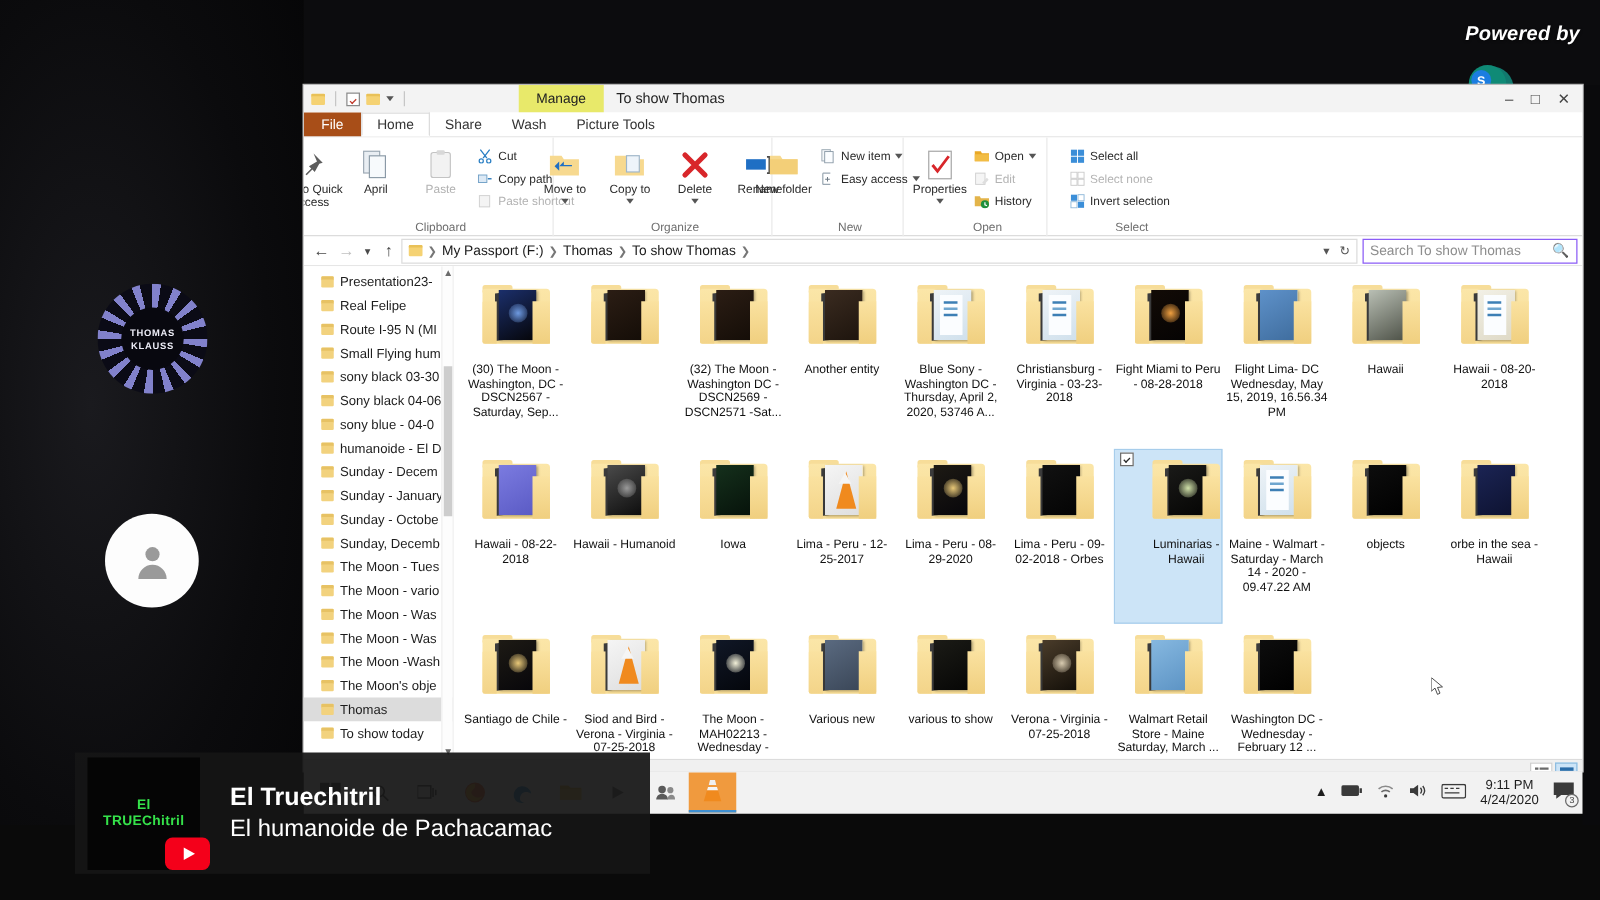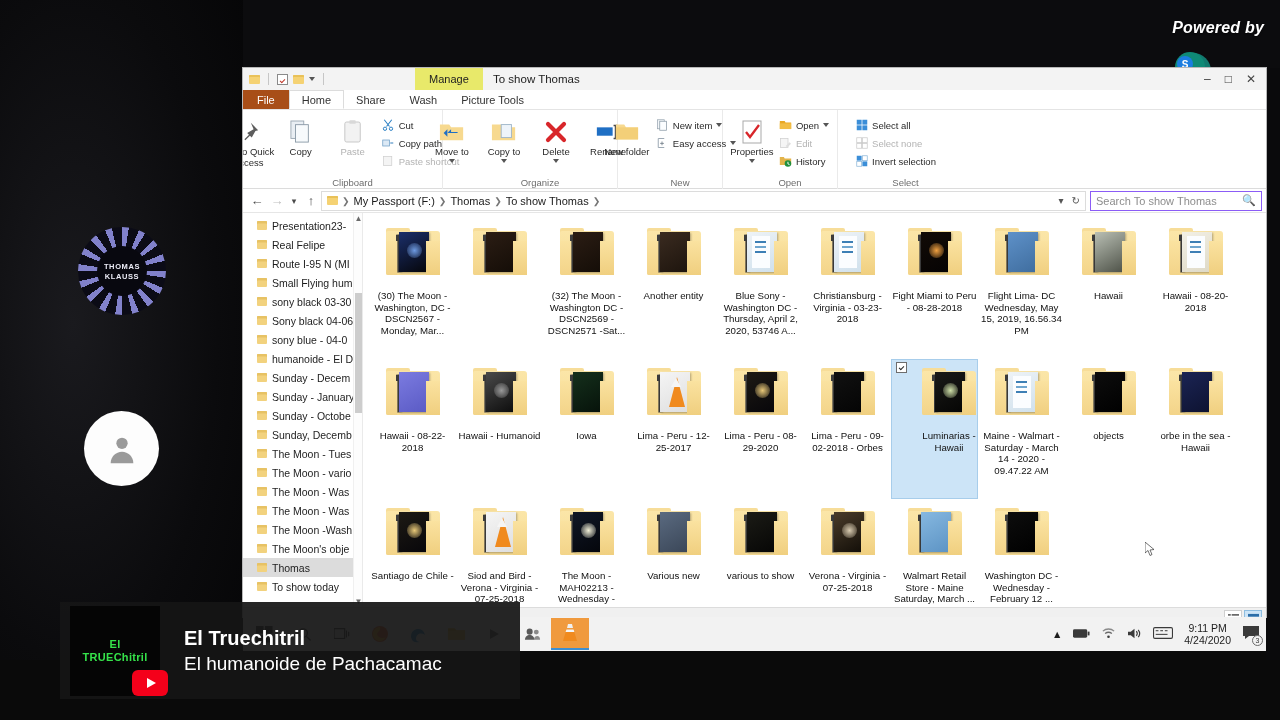--- a/index.html
+++ b/index.html
@@ -431,21 +431,21 @@
             </div>
             <div>Pin to Quick access</div>
           </div>
           <div class="bigbtn">
             <div class="gi">
               <svg width="22" height="24" viewBox="0 0 24 26">
                   <rect x="1" y="1" width="14" height="19" fill="#e9eef3" stroke="#9aa7b2"></rect>
                   <rect x="6" y="5" width="14" height="19" fill="#f7fafc" stroke="#8a99a6"></rect>
                 </svg>
             </div>
-            <div>Copy</div>
+            <div>April</div>
           </div>
           <div class="bigbtn dis">
             <div class="gi">
               <svg width="20" height="24" viewBox="0 0 22 26">
                   <rect x="2" y="2" width="17" height="22" rx="2" fill="#f2f2f2" stroke="#c3c3c3"></rect>
                   <rect x="7" y="0" width="7" height="4" rx="1" fill="#d8d8d8"></rect>
                 </svg>
             </div>
             <div>Paste</div>
           </div>
@@ -777,21 +777,21 @@
                   <div class="tab"></div>
                   <div class="back"></div>
                   <div class="pg2"></div>
                   <div class="pg" style="background:linear-gradient(150deg,#1b2f6b,#050508)">
                     <div style="position:absolute;left:8px;top:11px;width:15px;height:15px;border-radius:50%;background:radial-gradient(circle,#6e9ae0,rgba(0,0,0,0));"></div>
                   </div>
                   <div class="front"></div>
                   <div class="frontR"></div>
                 </div>
               </div>
-              <div class="ilabel">(30) The Moon - Washington, DC - DSCN2567 -Monday, Mar...</div>
+              <div class="ilabel">(30) The Moon - Washington, DC - DSCN2567 -Saturday, Sep...</div>
             </div>
             <div class="item">
               <div class="thumb-wrap">
                 <div class="fold">
                   <div class="tab"></div>
                   <div class="back"></div>
                   <div class="pg2"></div>
                   <div class="pg" style="background:linear-gradient(150deg,#2b1d14,#140d07)"></div>
                   <div class="front"></div>
                   <div class="frontR"></div>

